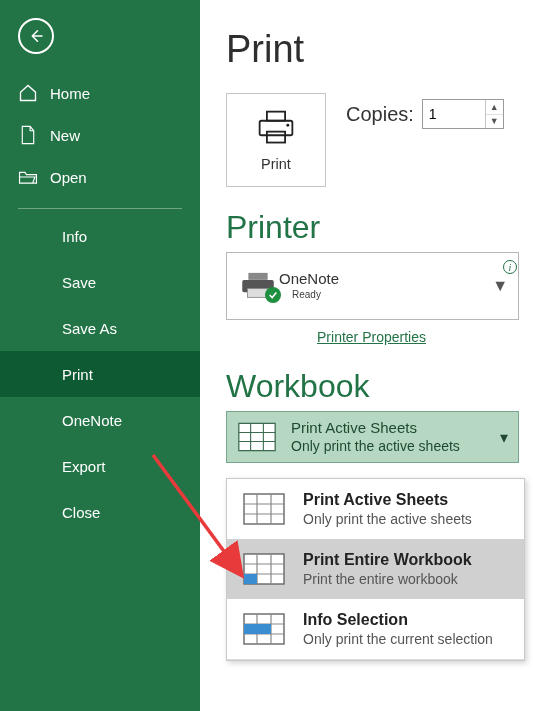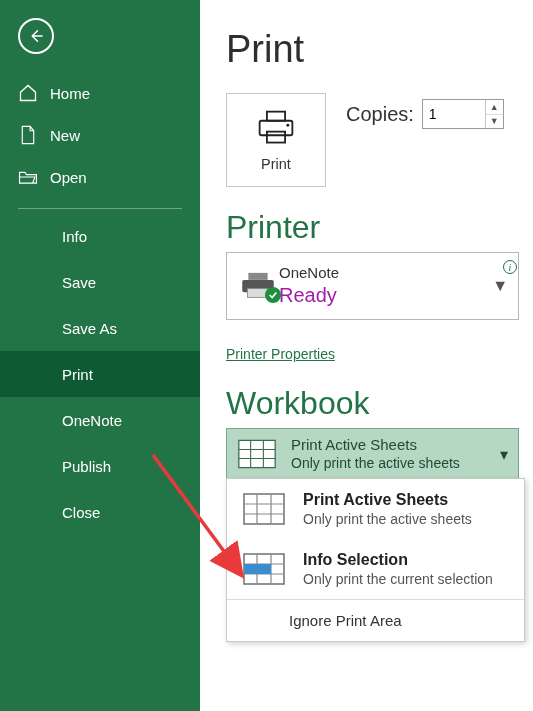--- a/index.html
+++ b/index.html
@@ -91,24 +91,24 @@
     position: relative;
   }
   .printer-icon-wrap { position: relative; width: 42px; height: 30px; }
   .status-check {
     position:absolute; right:-2px; bottom:-2px;
     width: 16px; height: 16px; background:#1e8f3e; border-radius:50%;
     display:flex; align-items:center; justify-content:center;
   }
   .printer-text { display:flex; flex-direction:column; line-height:1.25; }
   .printer-name { font-size: 15px; }
-  .printer-status { font-size: 20px; color: #a21caf; }
+  .printer-status { font-size: 10px; color: #404040; margin-left: 13px; }
   .caret-down { margin-left:auto; color:#555; }
 
-  .printer-props { text-align: left; margin-top: 25px; margin-right: 2px; }
+  .printer-props { text-align: center; margin-top: 8px; margin-right: 2px; }
   .printer-props a { color: #227346; font-size: 14px; text-decoration: underline; cursor: pointer; }
 
   .settings-combo {
     border: 1px solid #77a88d;
     background: #b6d8c2;
     height: 52px;
     display: flex; align-items: center;
     padding: 0 10px; gap: 14px;
     cursor: pointer; position: relative;
   }
@@ -196,21 +196,21 @@
     <div class="nav-item sub">
         <span>Save As</span>
       </div>
     <div class="nav-item sub active">
         <span>Print</span>
       </div>
     <div class="nav-item sub">
         <span>OneNote</span>
       </div>
     <div class="nav-item sub">
-        <span>Publish</span>
+        <span>Export</span>
       </div>
     <div class="nav-item sub">
         <span>Close</span>
       </div>
   </div>
 </div>
 
 <div class="main">
   <div class="page-title">Print</div>
 
@@ -287,37 +287,49 @@
           <rect x="2" y="2" width="40" height="30" fill="#fff" stroke="#666" stroke-width="1.4"></rect>
           <path d="M2 12 H42 M2 22 H42 M15 2 V32 M29 2 V32" stroke="#888" stroke-width="1.2"></path>
         </svg>
       </div>
       <div class="dd-text">
         <span class="t1">Print Active Sheets</span>
         <span class="t2">Only print the active sheets</span>
       </div>
     </div>
 
+    <div class="dd-item hover">
+      <div class="dd-icon">
+        <svg width="44" height="36" viewBox="0 0 44 34">
+          <rect x="2" y="2" width="40" height="30" fill="#fff" stroke="#666" stroke-width="1.4"></rect>
+          <path d="M2 12 H42 M2 22 H42 M15 2 V32 M29 2 V32" stroke="#888" stroke-width="1.2"></path>
+          <rect x="2" y="22" width="13" height="10" fill="#3b8dd1"></rect>
+        </svg>
+      </div>
+      <div class="dd-text">
+        <span class="t1">Print Entire Workbook</span>
+        <span class="t2">Print the entire workbook</span>
+      </div>
+    </div>
 
     <div class="dd-item">
       <div class="dd-icon">
         <svg width="44" height="36" viewBox="0 0 44 34">
           <rect x="2" y="2" width="40" height="30" fill="#fff" stroke="#666" stroke-width="1.4"></rect>
           <path d="M2 12 H42 M2 22 H42 M15 2 V32 M29 2 V32" stroke="#888" stroke-width="1.2"></path>
           <rect x="2" y="12" width="27" height="10" fill="#3b8dd1"></rect>
         </svg>
       </div>
       <div class="dd-text">
         <span class="t1">Info Selection</span>
         <span class="t2">Only print the current selection</span>
       </div>
     </div>
 
     <div class="dd-sep"></div>
-    <div class="dd-ignore">Ignore Print Area</div>
   </div>
 
 </div>
 
 <svg class="arrow-annotation" width="140" height="170">
   <defs>
     <marker id="ah" markerWidth="12" markerHeight="12" refX="8" refY="5" orient="auto">
       <path d="M0 0 L10 5 L0 10 Z" fill="#e83a3a"></path>
     </marker>
   </defs>

